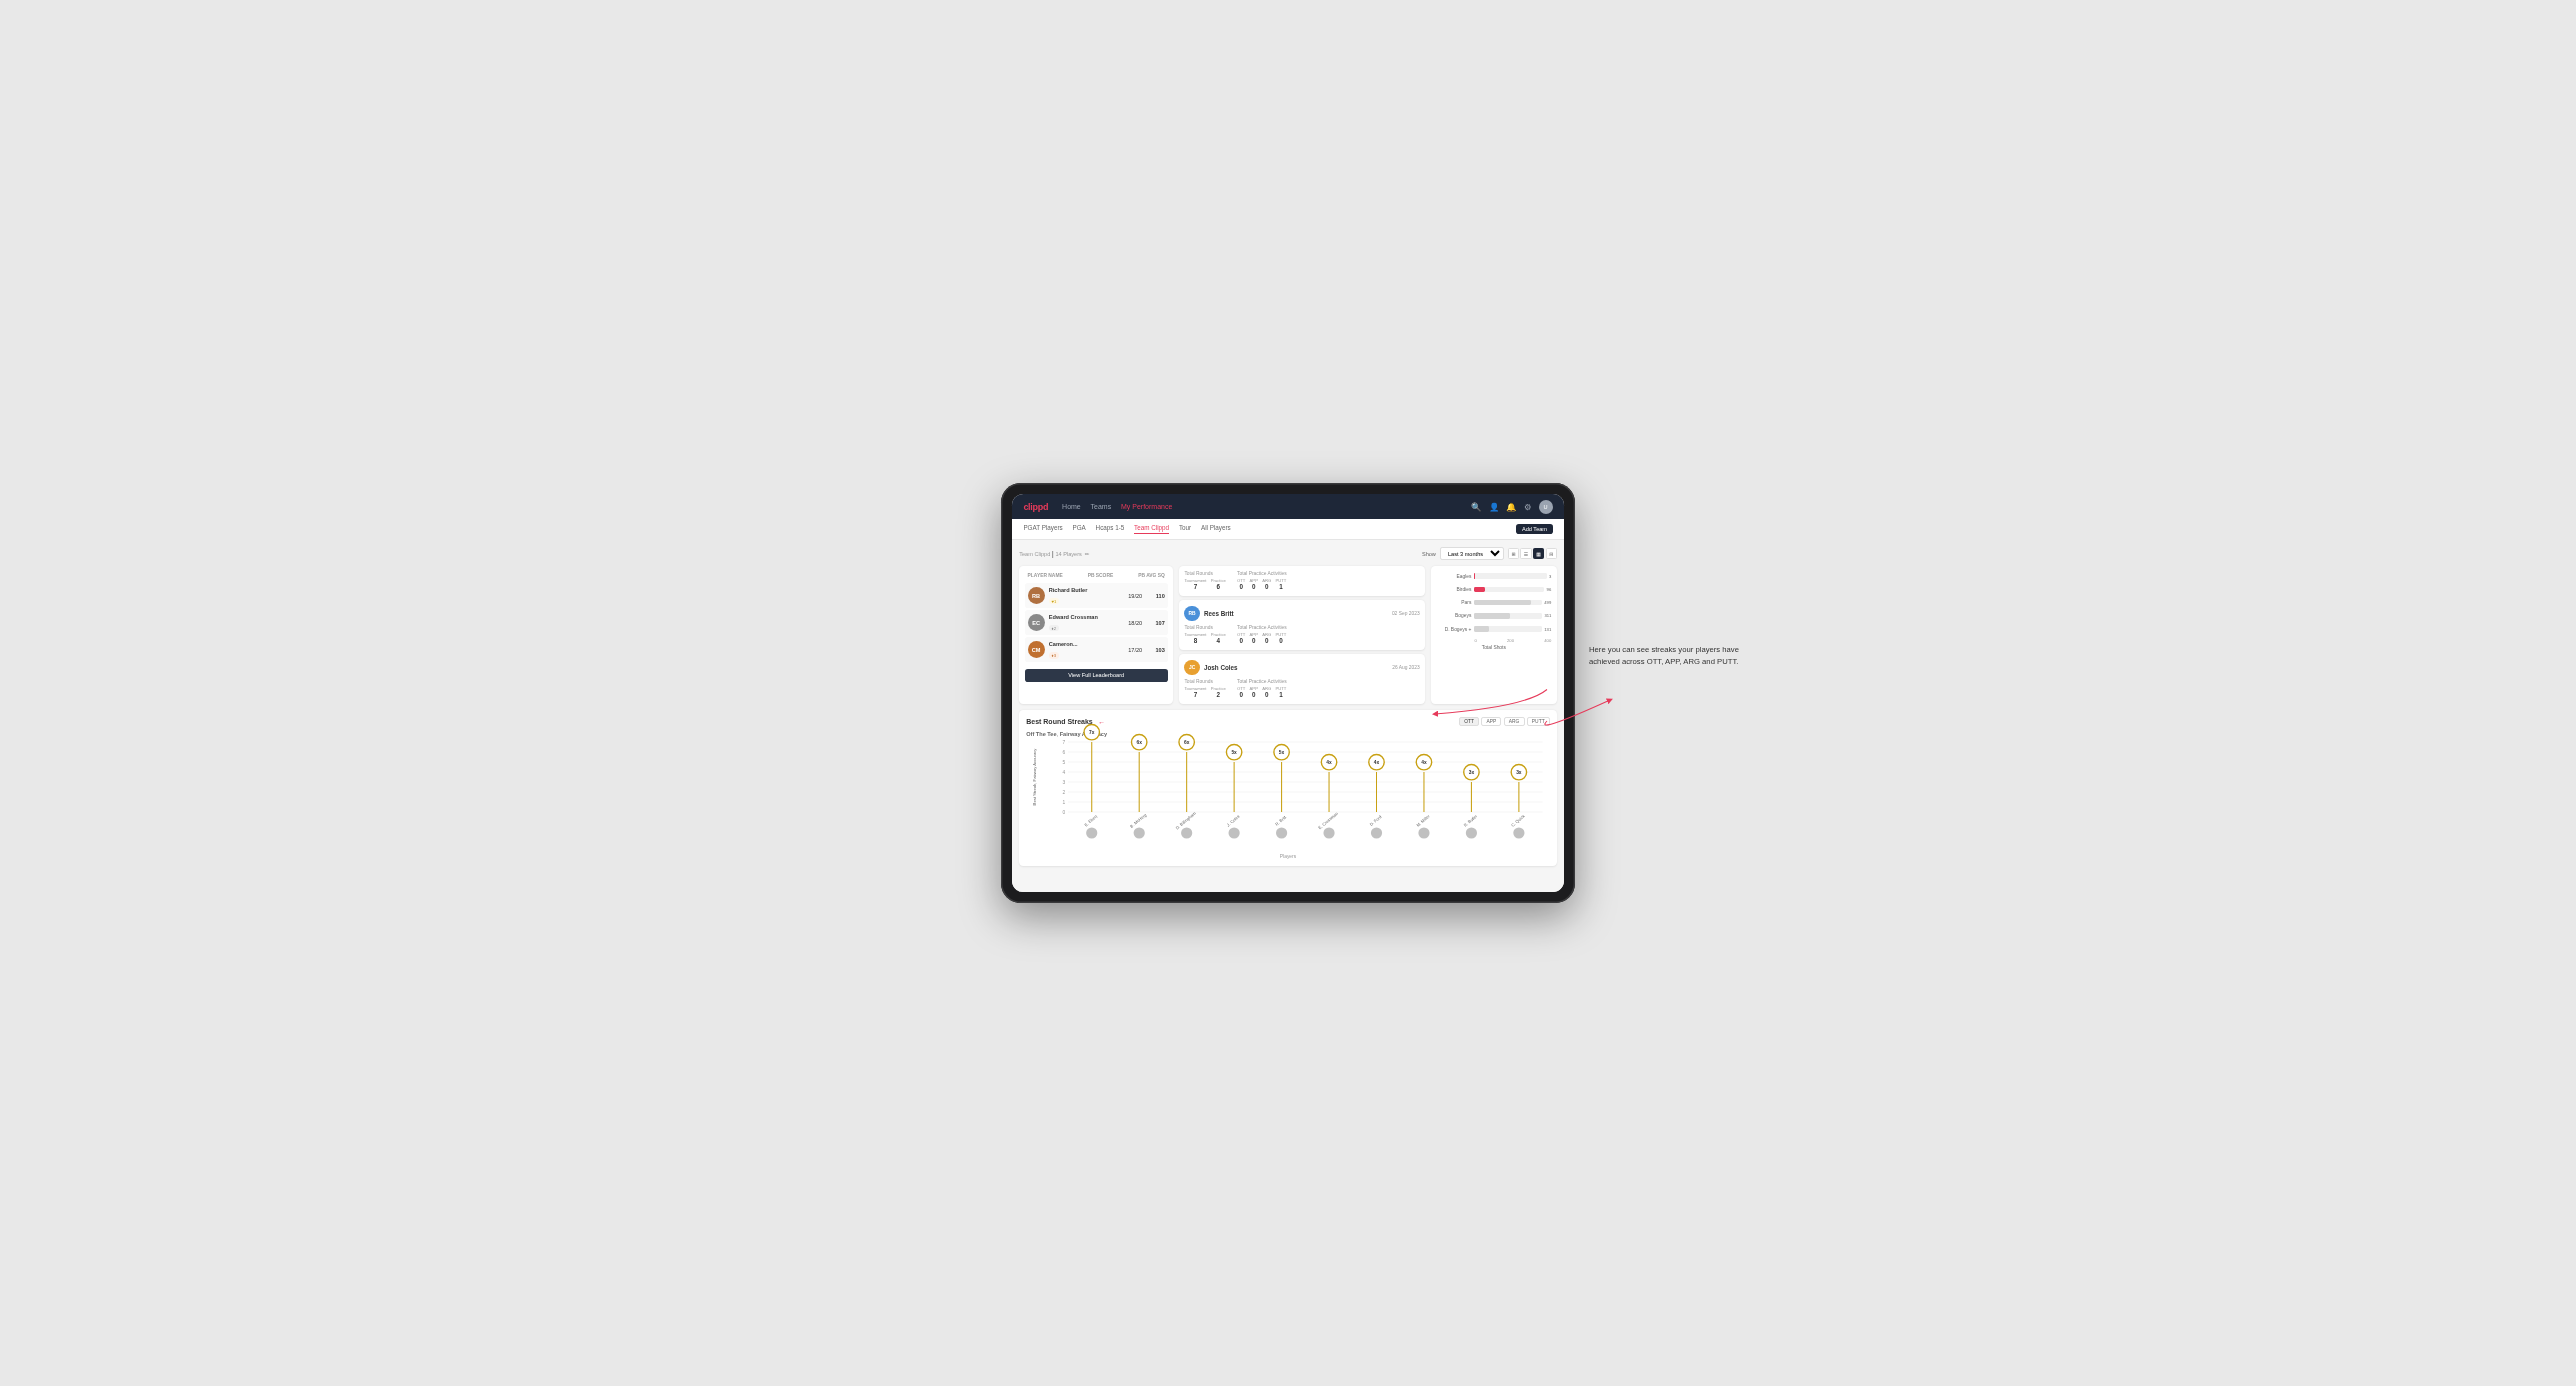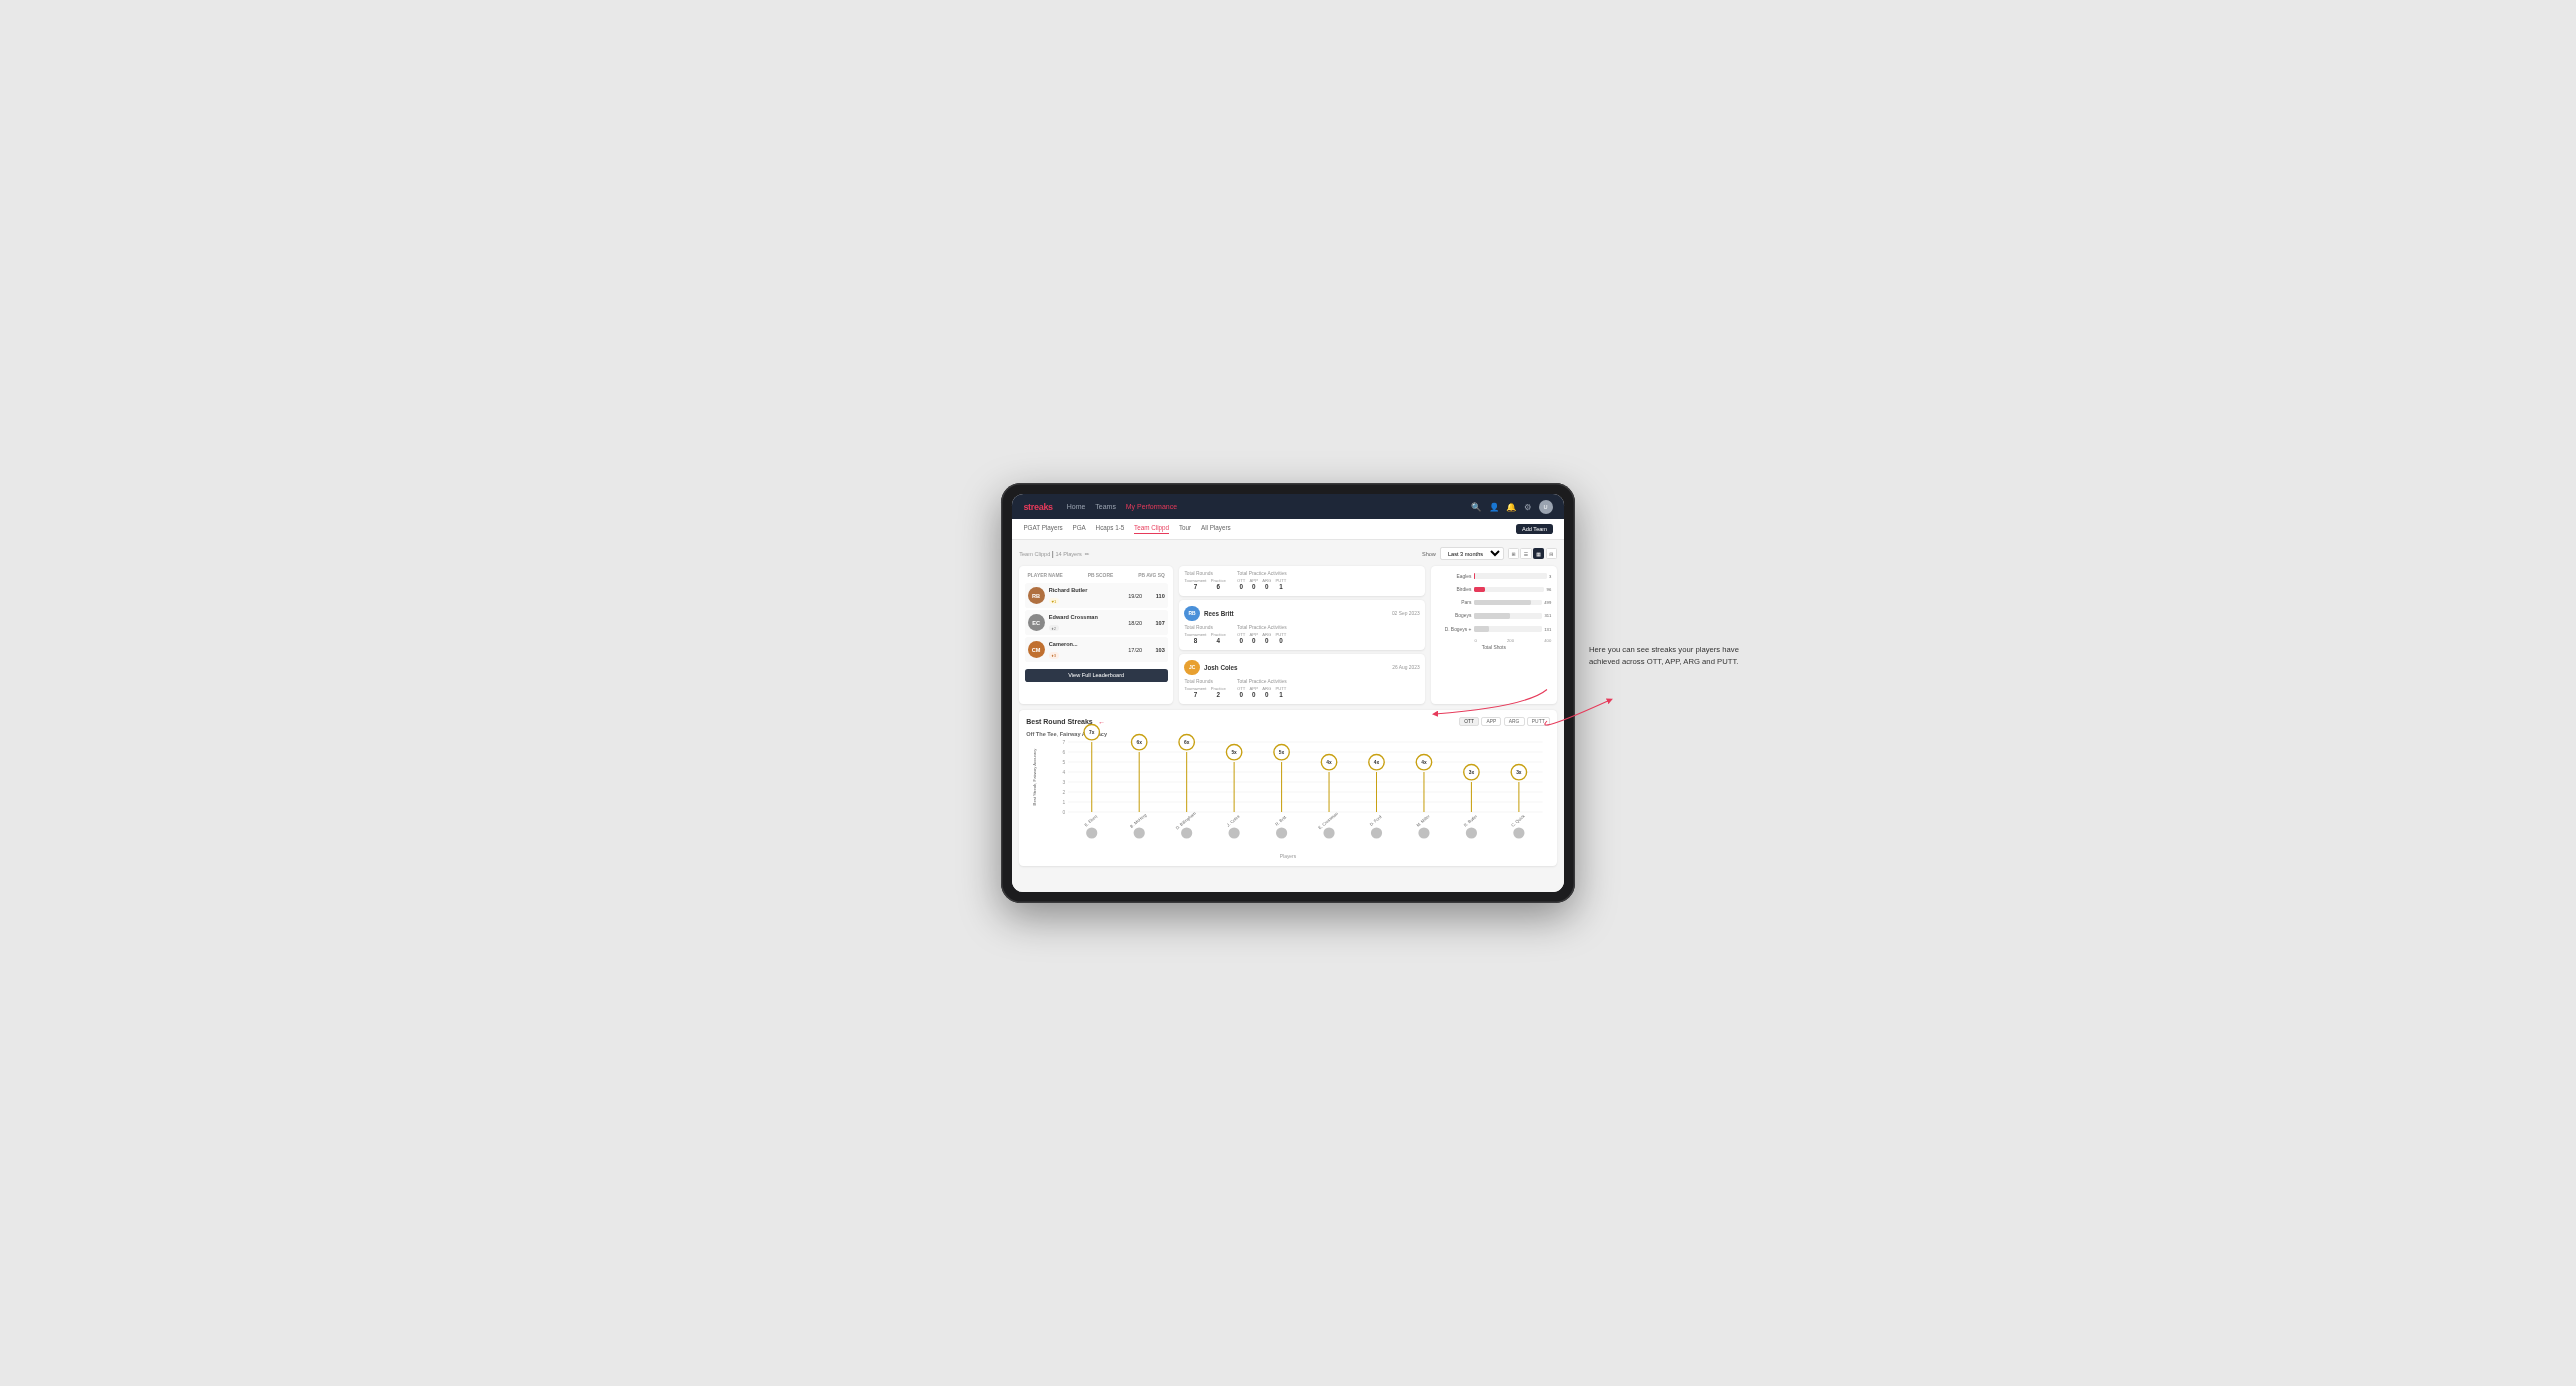--- a/index.html
+++ b/index.html
@@ -448,21 +448,21 @@
     }
   </style>
 </head>
 <body>
 
 <div style="position: relative; display: inline-block;">
   <div class="tablet-frame">
     <div class="tablet-screen">
 
       <nav class="nav-bar">
-        <span class="nav-logo">streaks</span>
+        <span class="nav-logo">clippd</span>
         <div class="nav-links">
           <span class="nav-link">Home</span>
           <span class="nav-link">Teams</span>
           <span class="nav-link active">My Performance</span>
         </div>
         <div class="nav-icons">
           <span class="nav-icon">🔍</span>
           <span class="nav-icon">👤</span>
           <span class="nav-icon">🔔</span>
           <span class="nav-icon">⚙</span>

